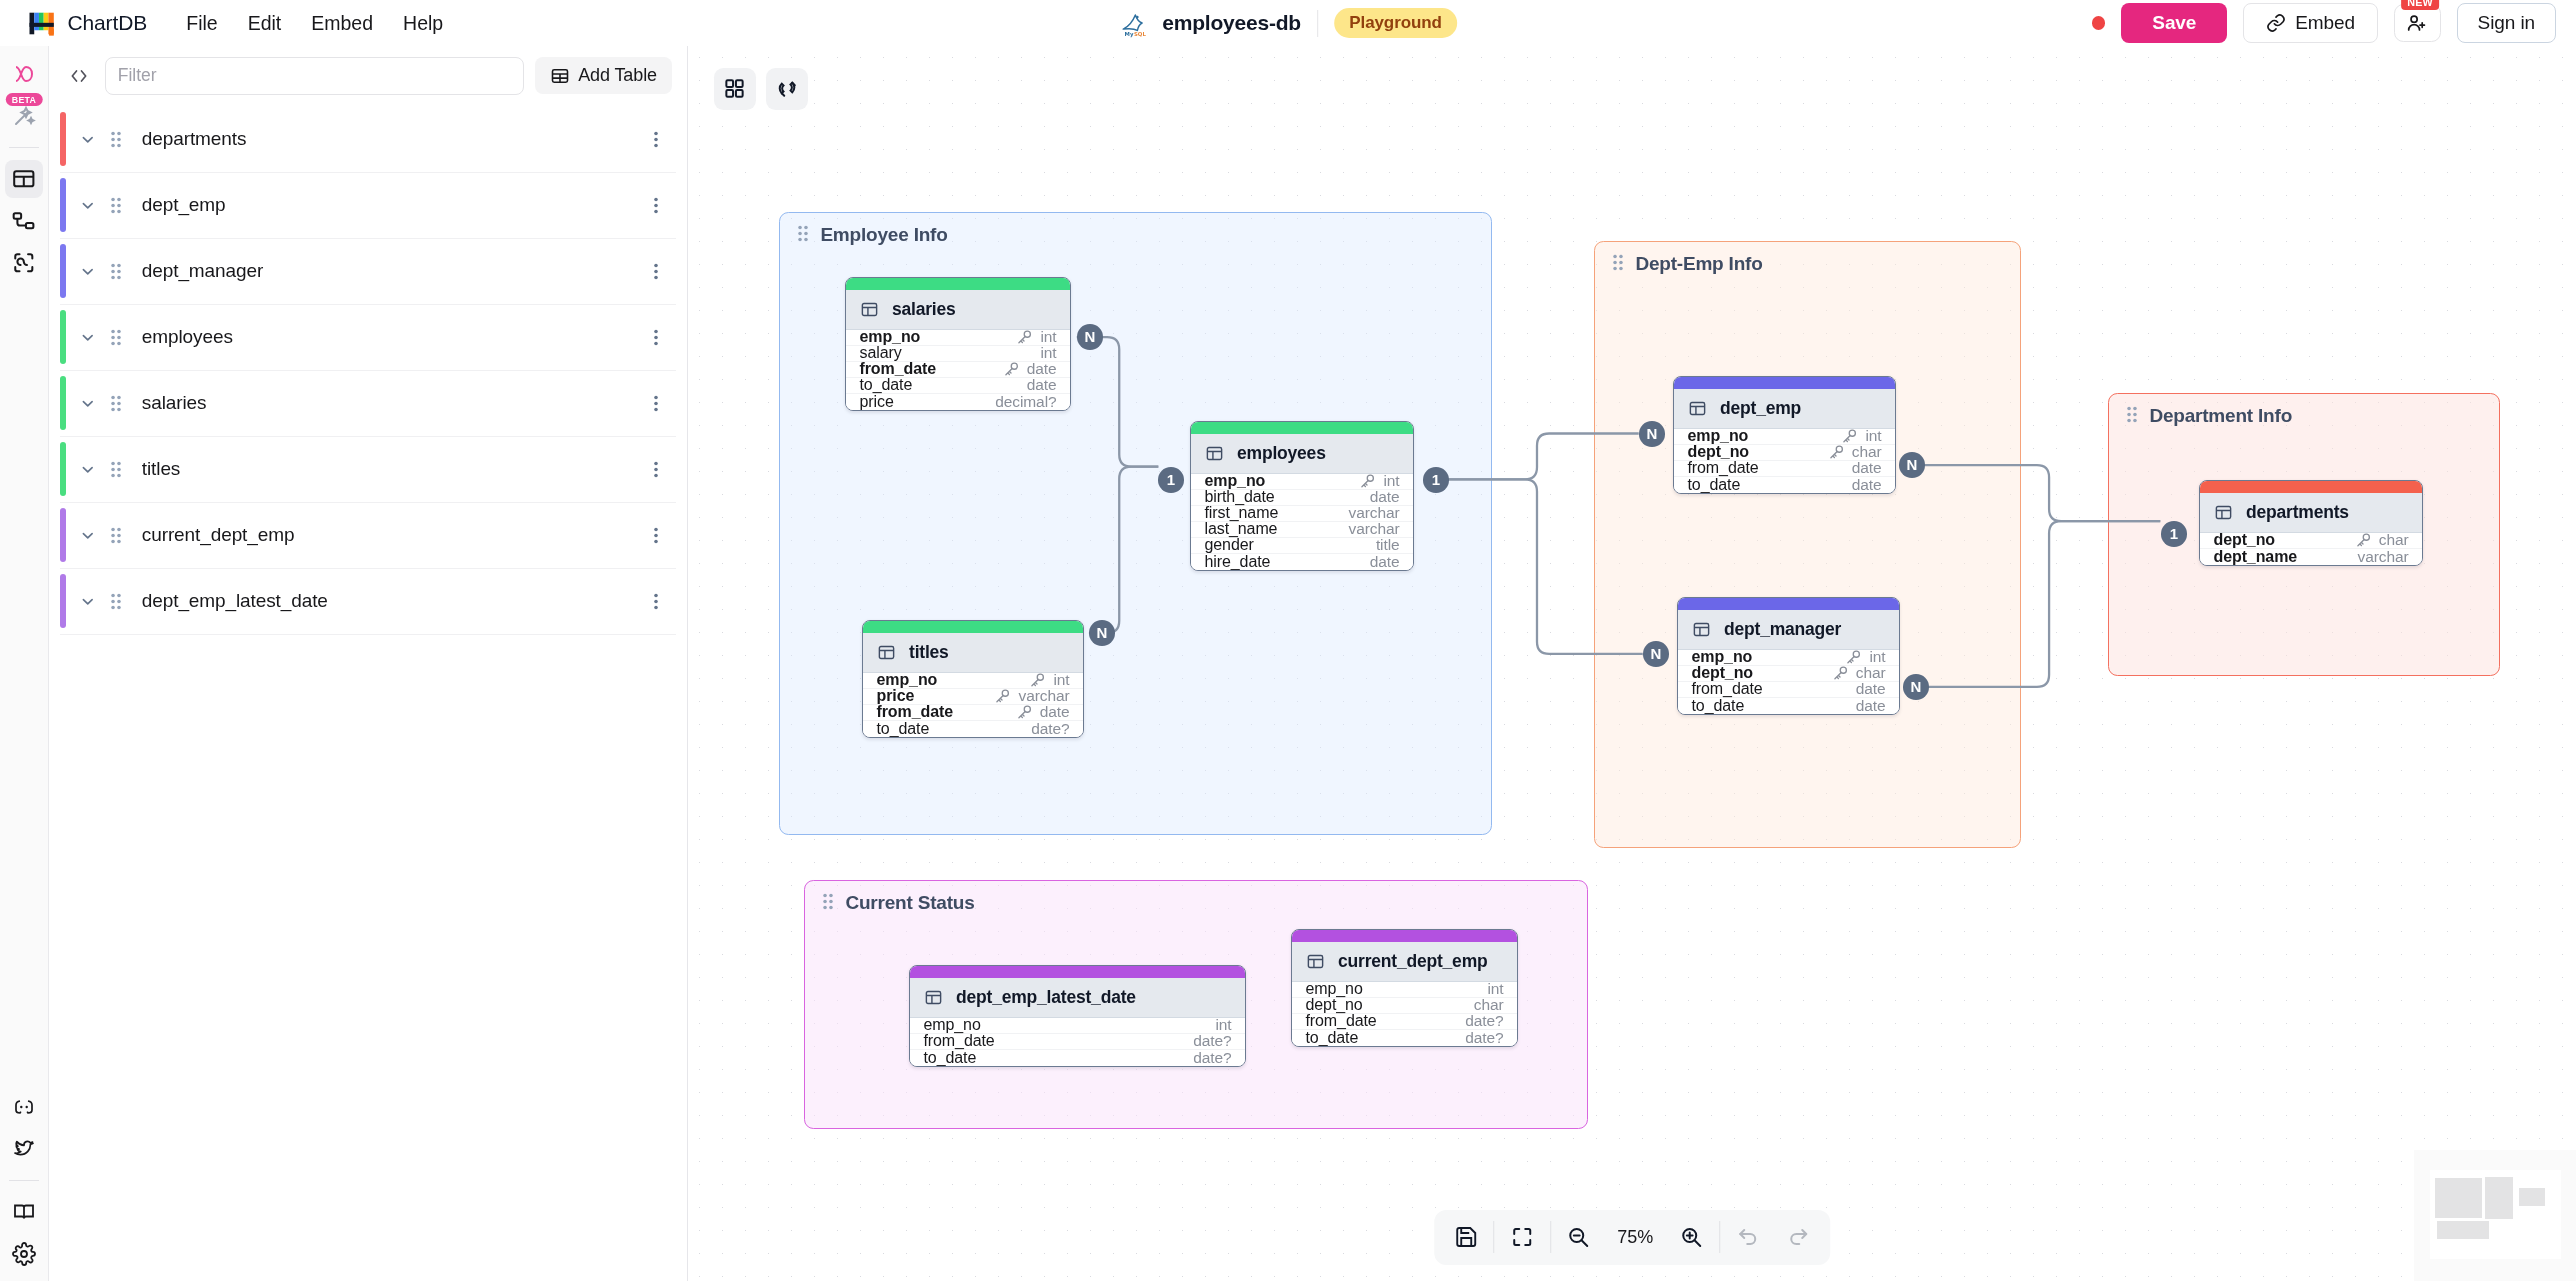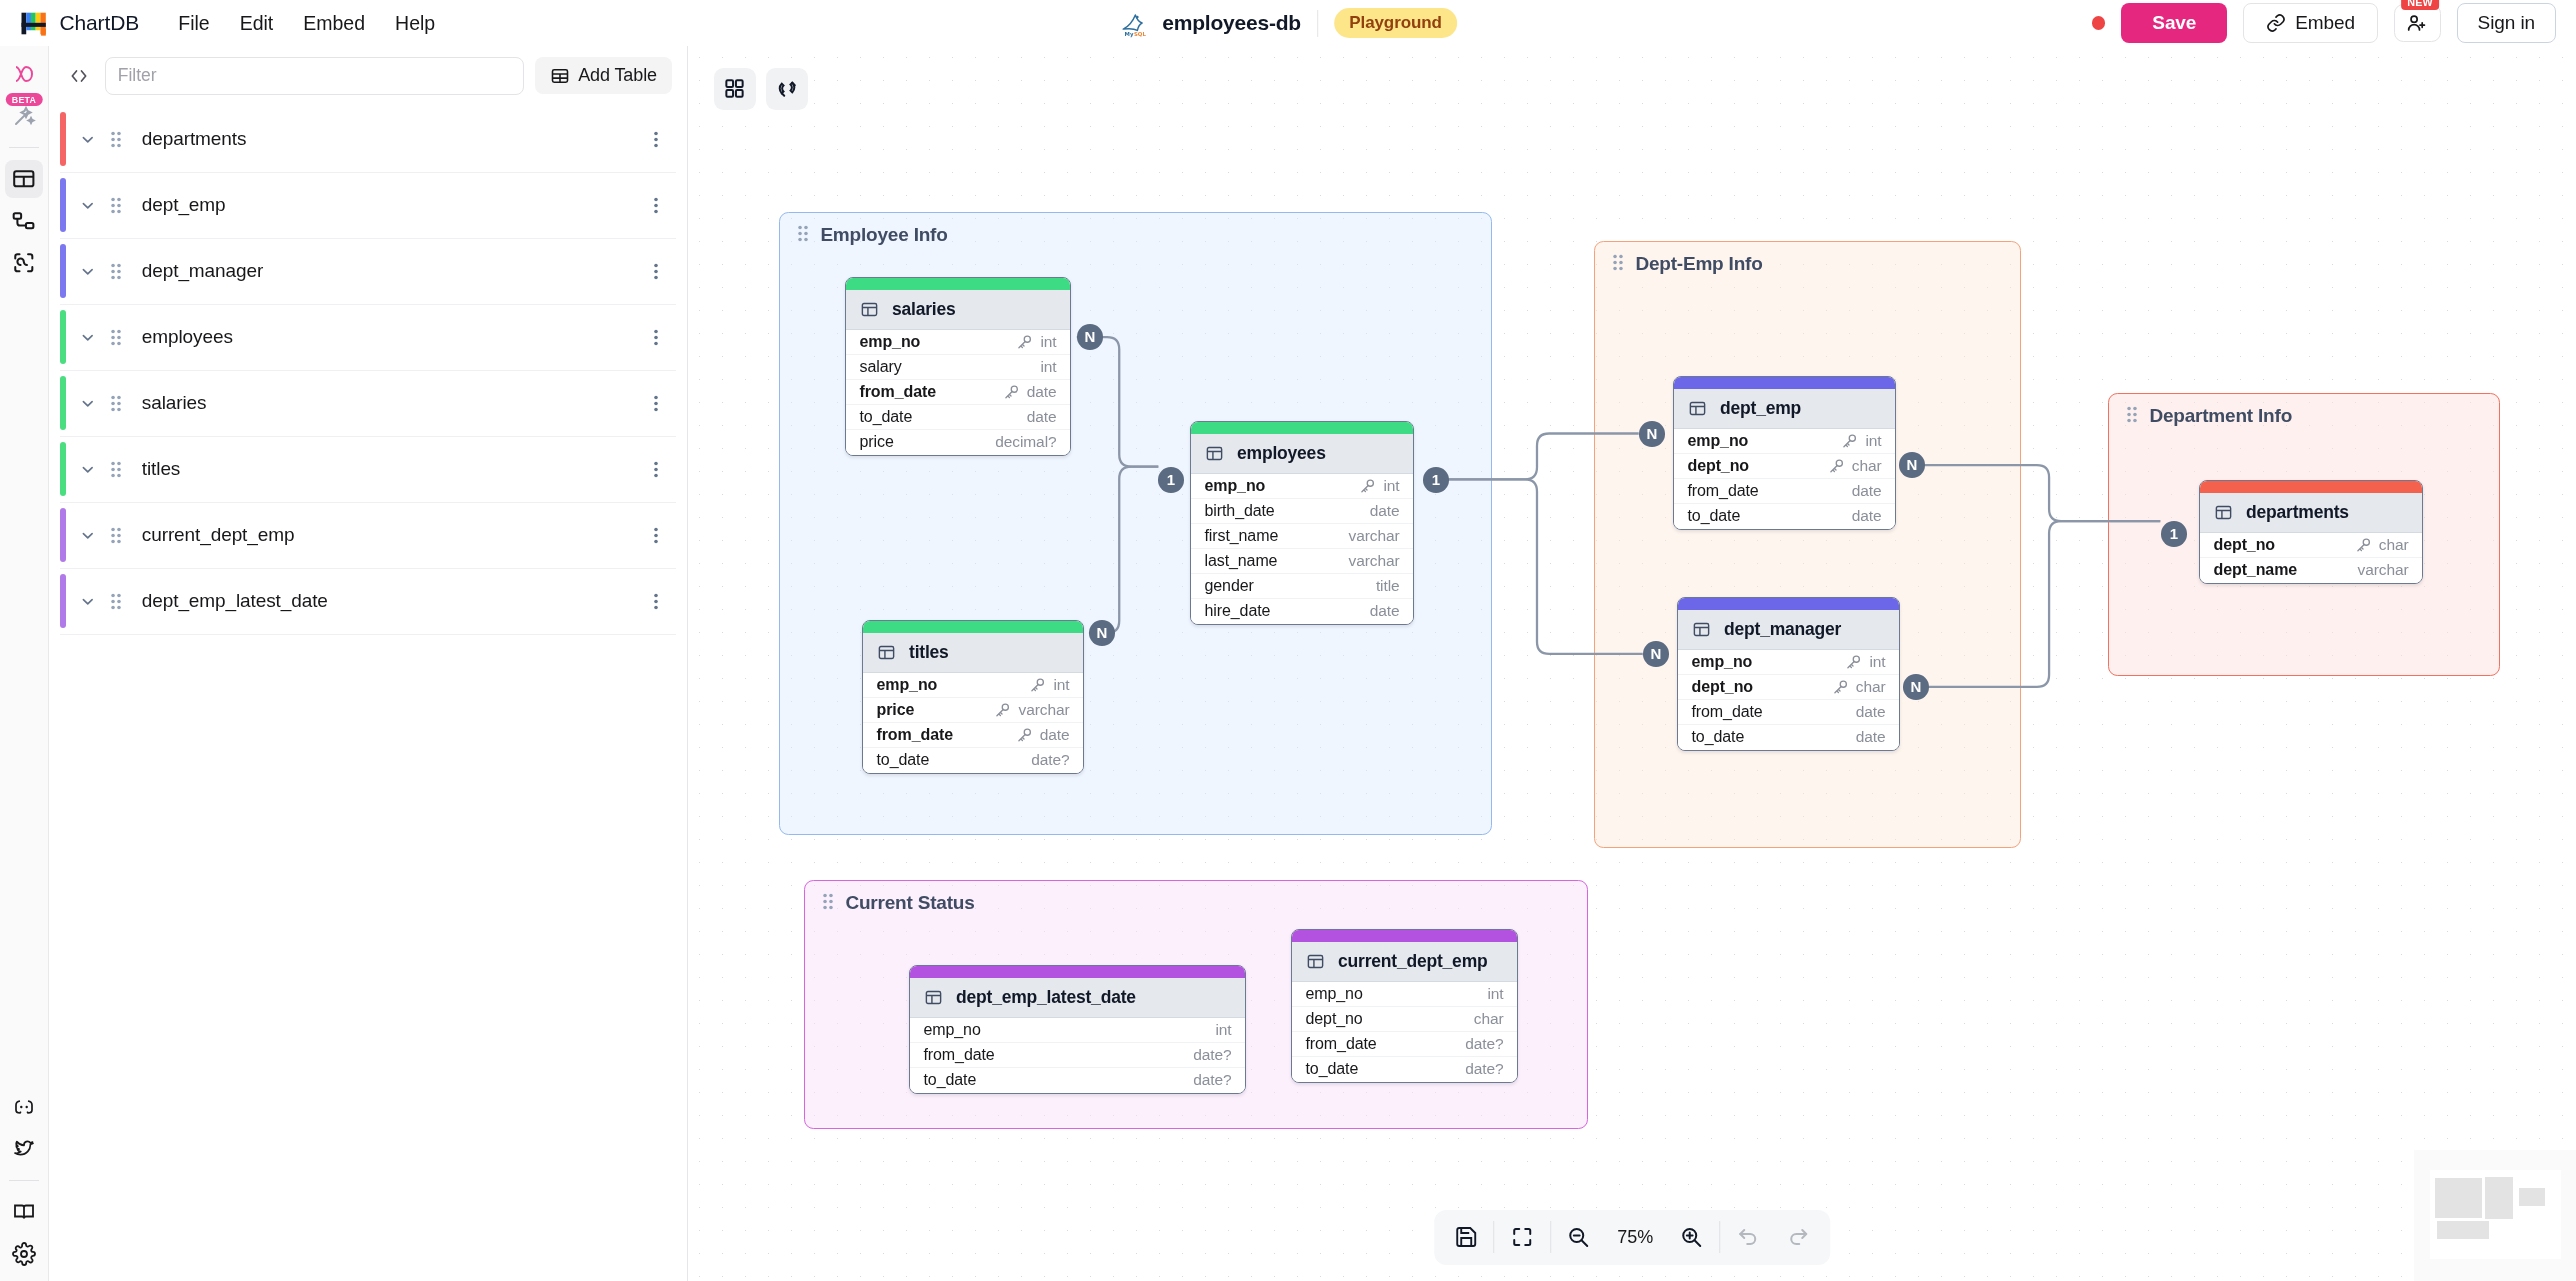--- a/index.html
+++ b/index.html
@@ -8,21 +8,21 @@
     font-family: "Liberation Sans", sans-serif;
     background: #ffffff; overflow: hidden;
   }
   #app { position: relative; width: 2576px; height: 1282px; display: flex; flex-direction: column; }
 
   
   .topbar {
     height: 46px; min-height: 46px; display: flex; align-items: center;
     background: #ffffff; position: relative; z-index: 60;
   }
-  .brand { display: flex; align-items: center; gap: 9.4px; padding-left: 20px; }
+  .brand { display: flex; align-items: center; gap: 9.4px; padding-left: 28px; }
   .logo-glyph { width: 30px; height: 27px; display: block; }
   .brand-name { font-size: 21px; font-weight: 400; color: #111827; letter-spacing: -0.1px; }
   .menu { display: flex; align-items: center; gap: 0px; margin-left: 24px; }
   .menu-item {
     font-size: 19.5px; color: #18181b; padding: 5.4px 15px; border-radius: 5.4px; cursor: pointer;
   }
 
   .title-center {
     position: absolute; left: 50%; top: 50%; transform: translate(-50%,-50%);
     display: flex; align-items: center; gap: 12px;
@@ -139,21 +139,21 @@
     border: 1.7px solid #6b7a91; overflow: hidden;
     box-shadow: 0 1.3px 3.4px rgba(15,23,42,0.10);
   }
   .tnode-bar { height: 12px; width: 100%; }
   .tnode-head {
     display: flex; align-items: center; gap: 13.5px; background: #e5e9ee;
     padding: 8.8px 13.5px; border-bottom: 0.7px solid #d3dae2;
   }
   .tnode-name { font-size: 17.5px; font-weight: 700; color: #111827; letter-spacing: -0.2px; }
   .fld {
-    display: flex; align-items: center; padding: 0 13.5px; height: 25px;
+    display: flex; align-items: center; padding: 0 13.5px; height: 16px;
     border-bottom: 0.7px solid #f1f2f4; background: #fff;
   }
   .fld:last-child { border-bottom: none; }
   .fld-name { font-size: 16px; color: #18181b; letter-spacing: -0.1px; }
   .fld-name.pk { font-weight: 700; }
   .fld-right { margin-left: auto; display: flex; align-items: center; gap: 6.7px; }
   .fld-type { font-size: 15.5px; color: #8a8f99; letter-spacing: -0.1px; }
 
   
   .card-badge {

